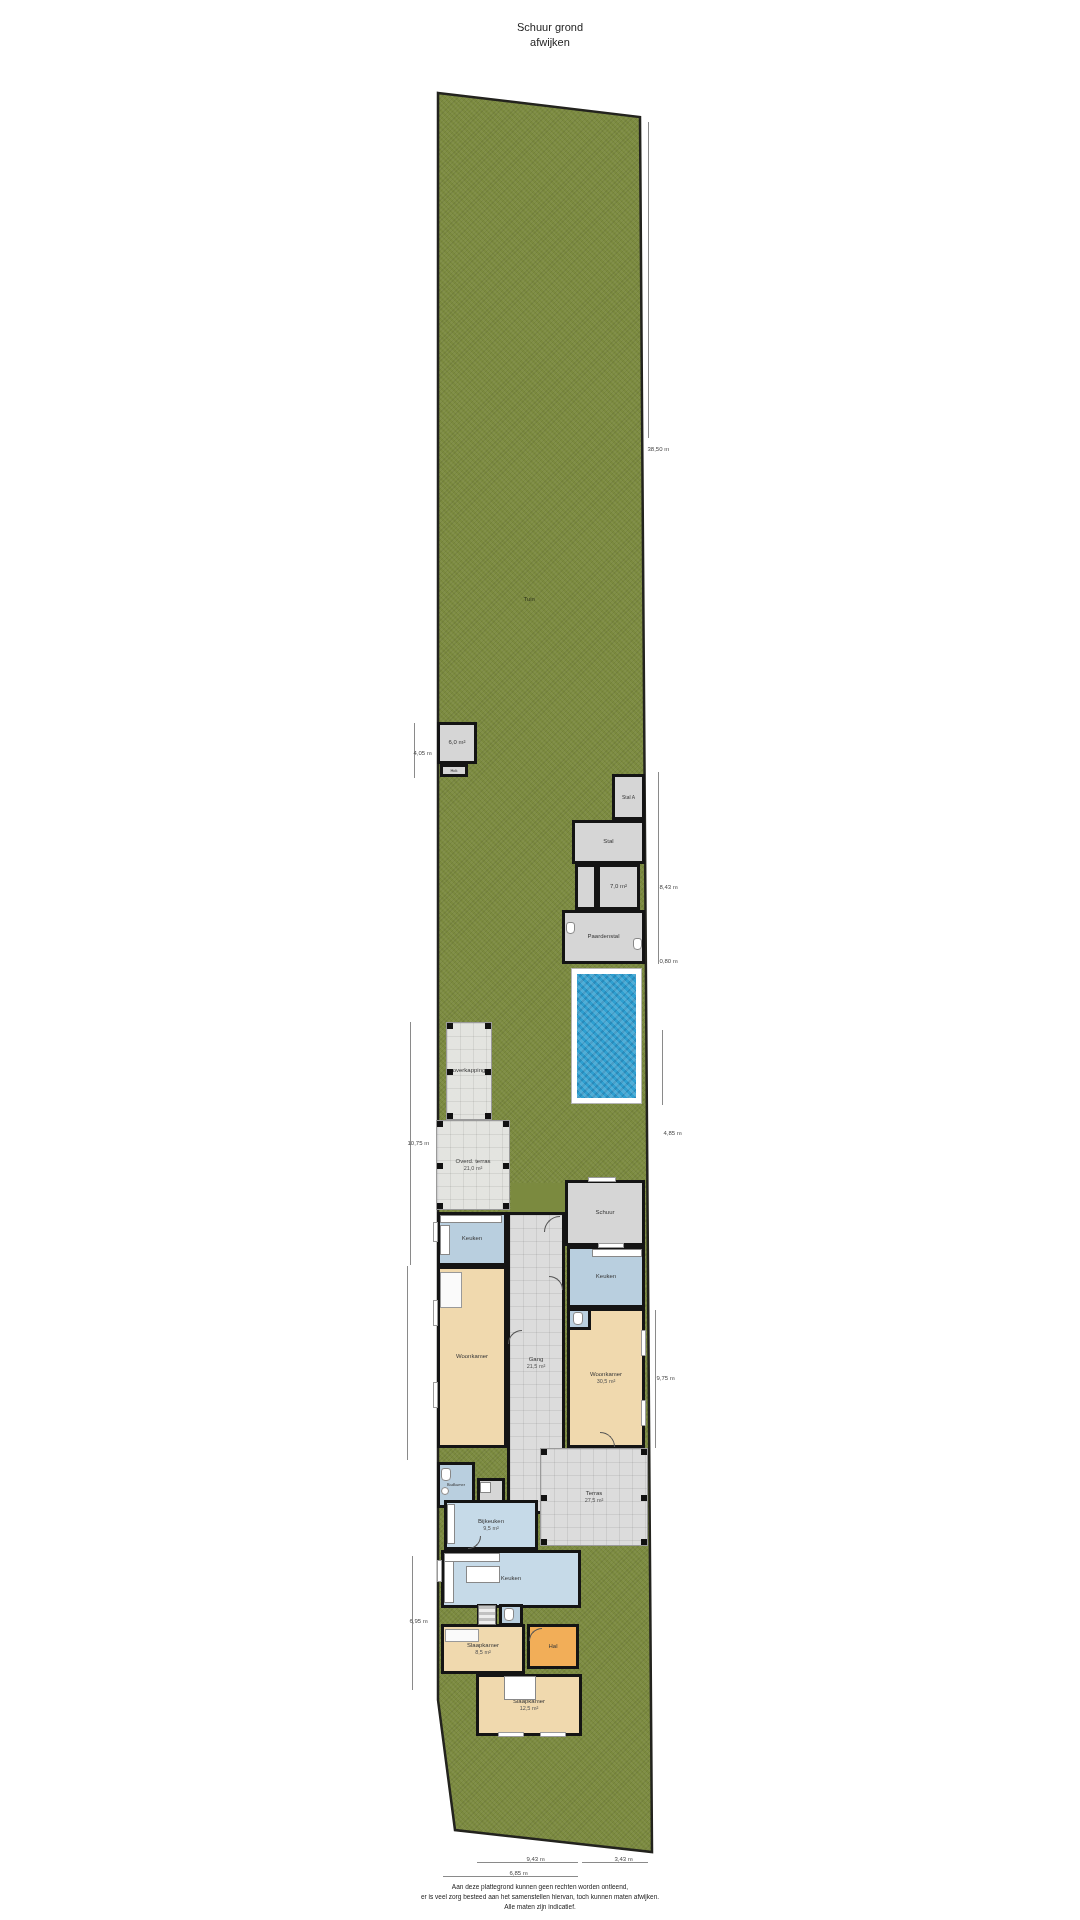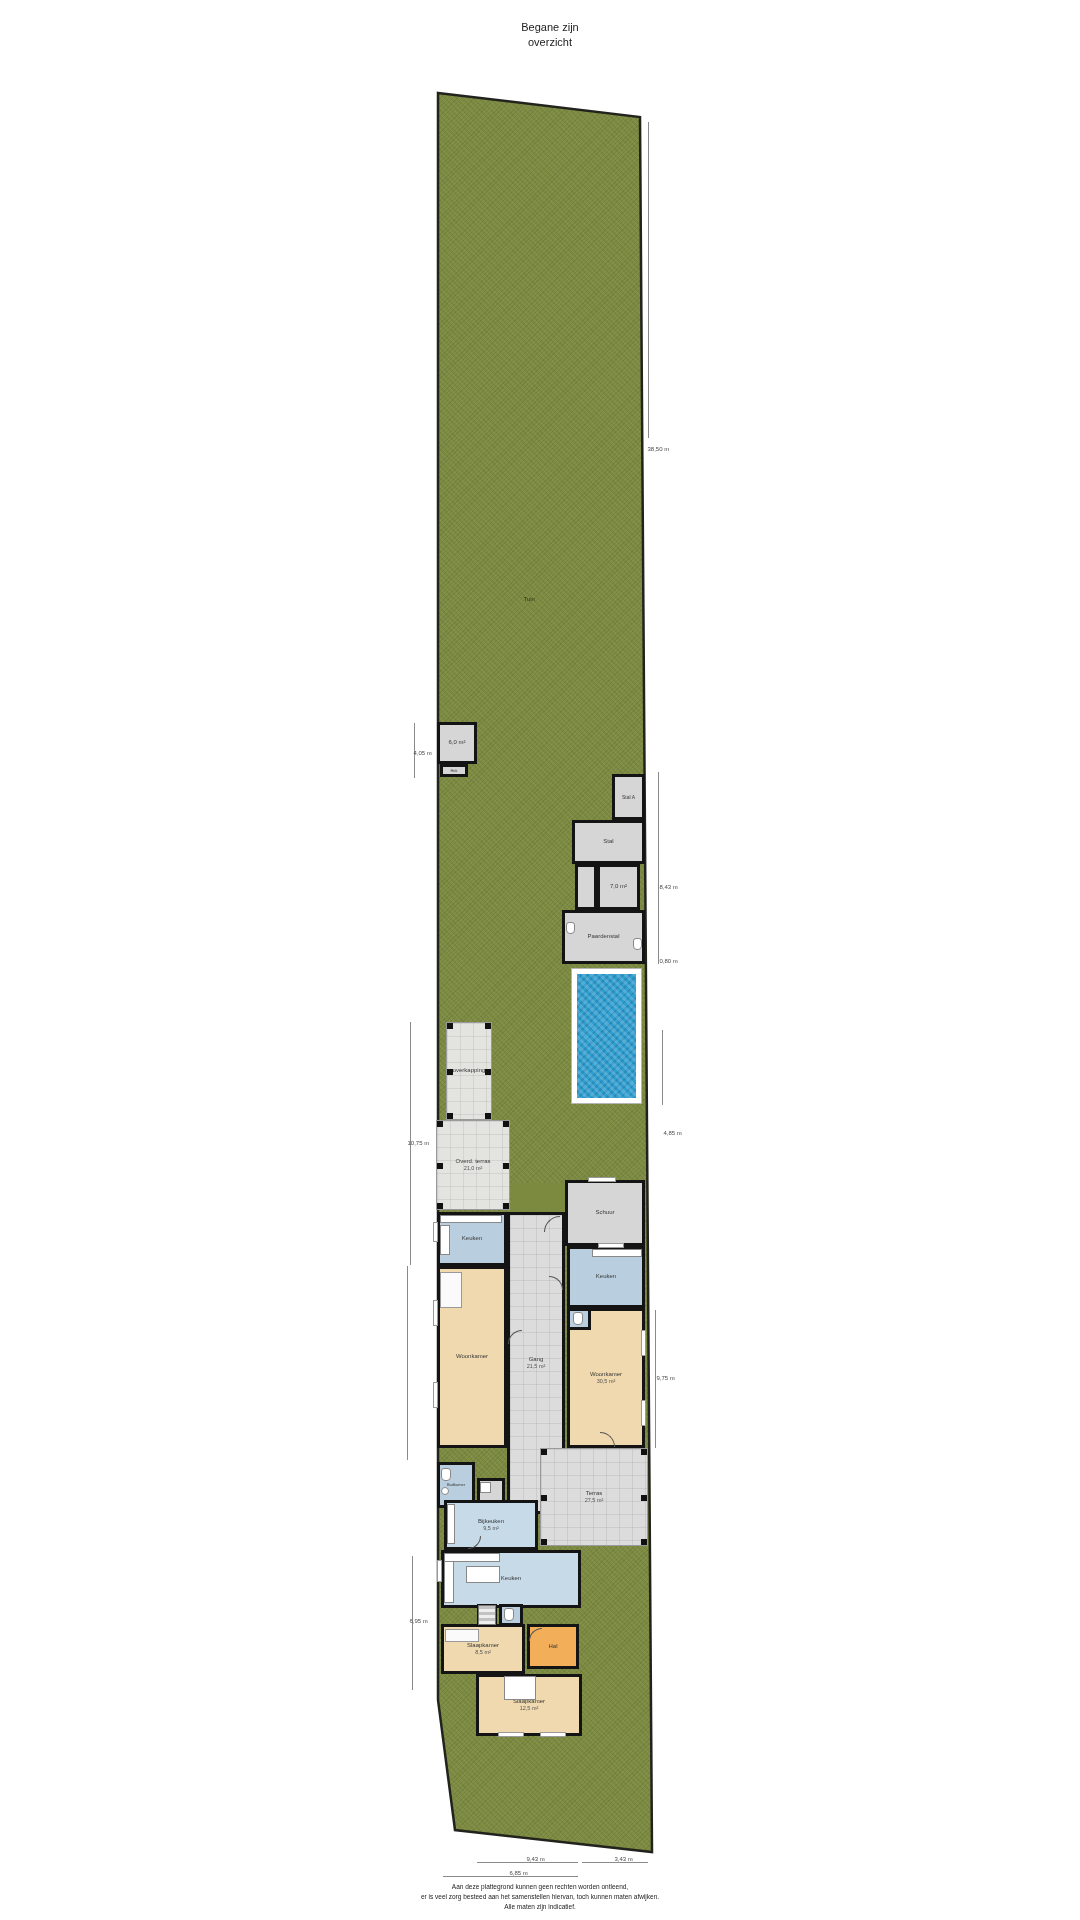--- a/index.html
+++ b/index.html
@@ -246,22 +246,22 @@
       <div class="dlab" style="left: 408px; top: 1140px; width: 1px; height: 1px;">10,75 m</div>
       <div class="dlab" style="left: 657px; top: 1375px; width: 1px; height: 1px;">9,75 m</div>
       <div class="dlab" style="left: 410px; top: 1618px; width: 1px; height: 1px;">6,95 m</div>
       <div class="dlab" style="left: 527px; top: 1856px; width: 1px; height: 1px;">9,43 m</div>
       <div class="dlab" style="left: 615px; top: 1856px; width: 1px; height: 1px;">3,43 m</div>
       <div class="dlab" style="left: 510px; top: 1870px; width: 1px; height: 1px;">6,85 m</div>
       <div class="glab" style="left: 524px; top: 596px; width: 1px; height: 1px;">Tuin</div>
     </div>
 
   <div class="title">
-    <div>Begane zijn</div>
-    <div>overzicht</div>
+    <div>Schuur grond</div>
+    <div>afwijken</div>
   </div>
 
   <div class="disclaimer">
     <div>Aan deze plattegrond kunnen geen rechten worden ontleend,</div>
     <div>er is veel zorg besteed aan het samenstellen hiervan, toch kunnen maten afwijken.</div>
     <div>Alle maten zijn indicatief.</div>
   </div>
 </div>
 
 </body></html>

